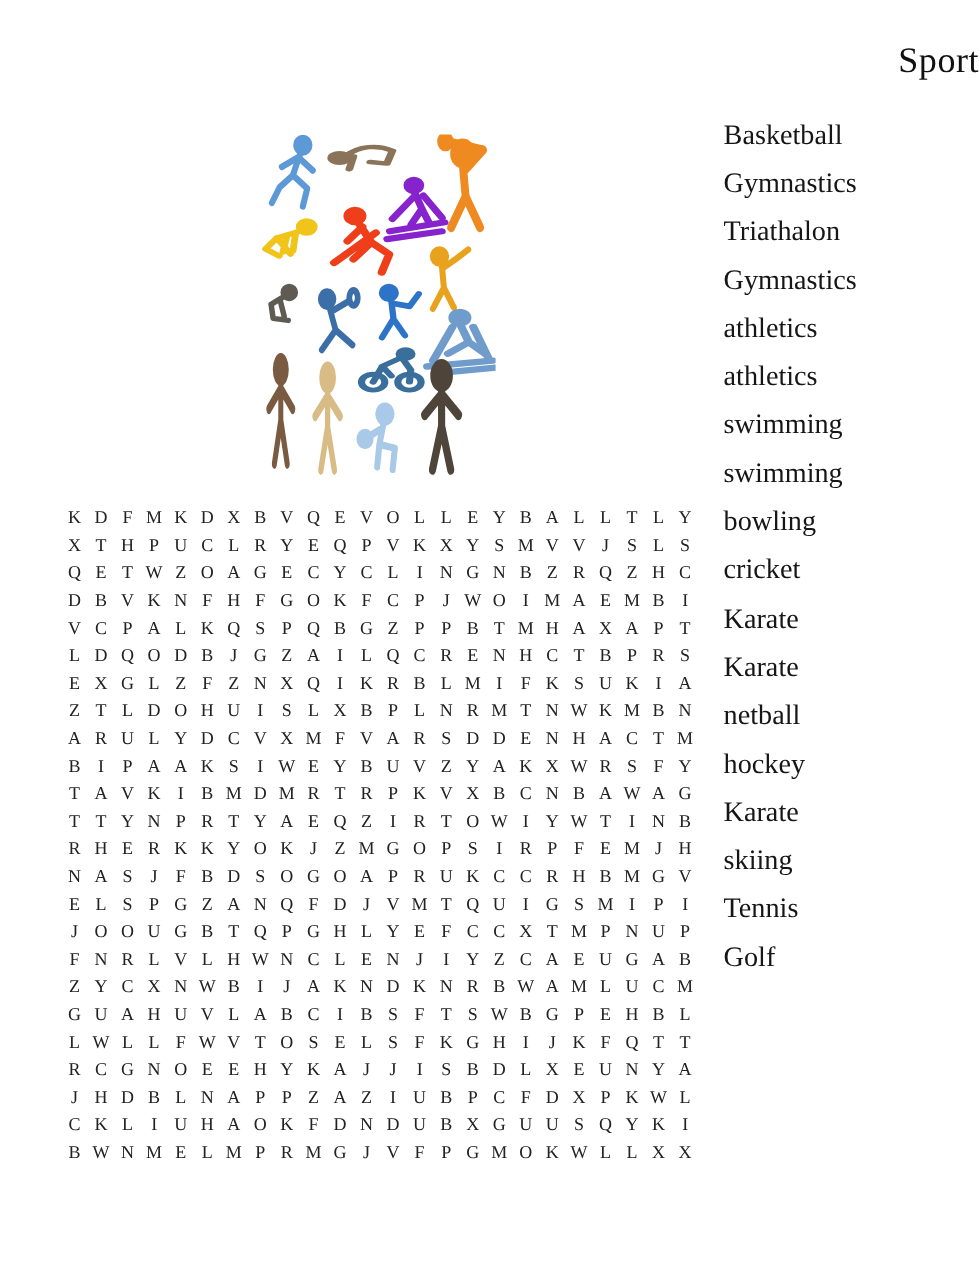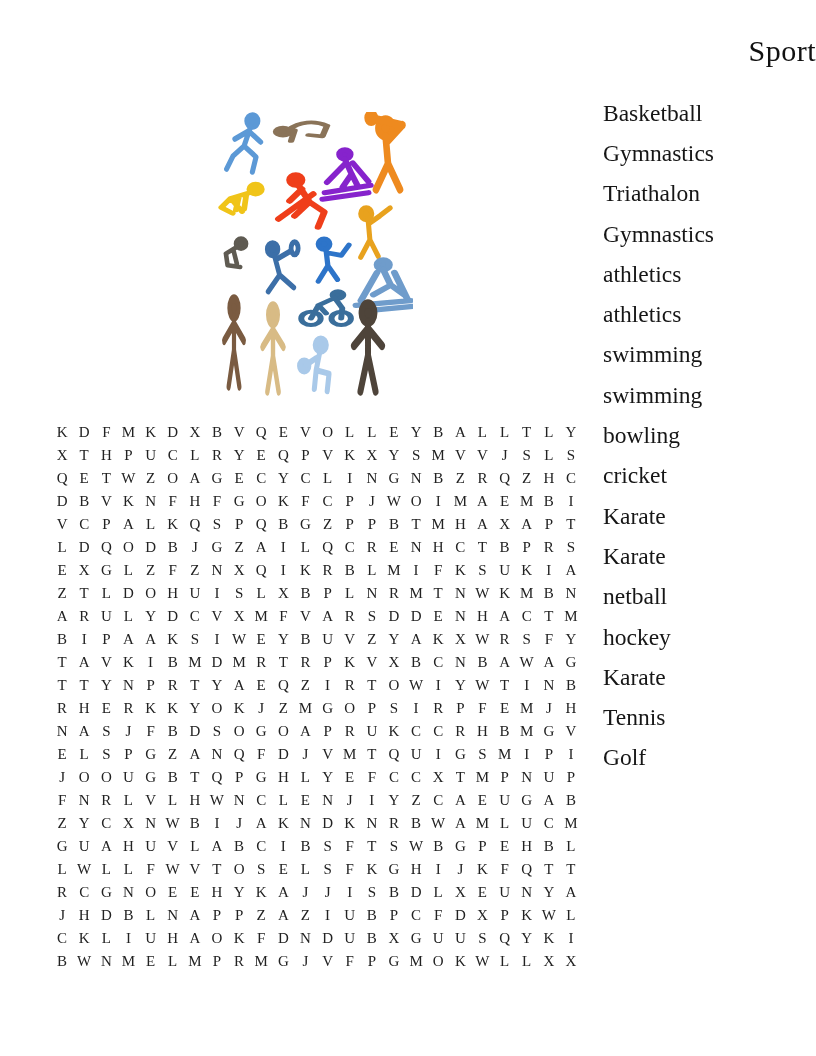--- a/index.html
+++ b/index.html
@@ -144,20 +144,21 @@
     <li>athletics</li>
     <li>swimming</li>
     <li>swimming</li>
     <li>bowling</li>
     <li>cricket</li>
     <li>Karate</li>
     <li>Karate</li>
     <li>netball</li>
     <li>hockey</li>
     <li>Karate</li>
+    <li>skiing</li>
     <li>Tennis</li>
     <li>Golf</li>
   </ul>
 
 <div class="grid" id="grid">
     <span>K</span>
     <span>D</span>
     <span>F</span>
     <span>M</span>
     <span>K</span>

